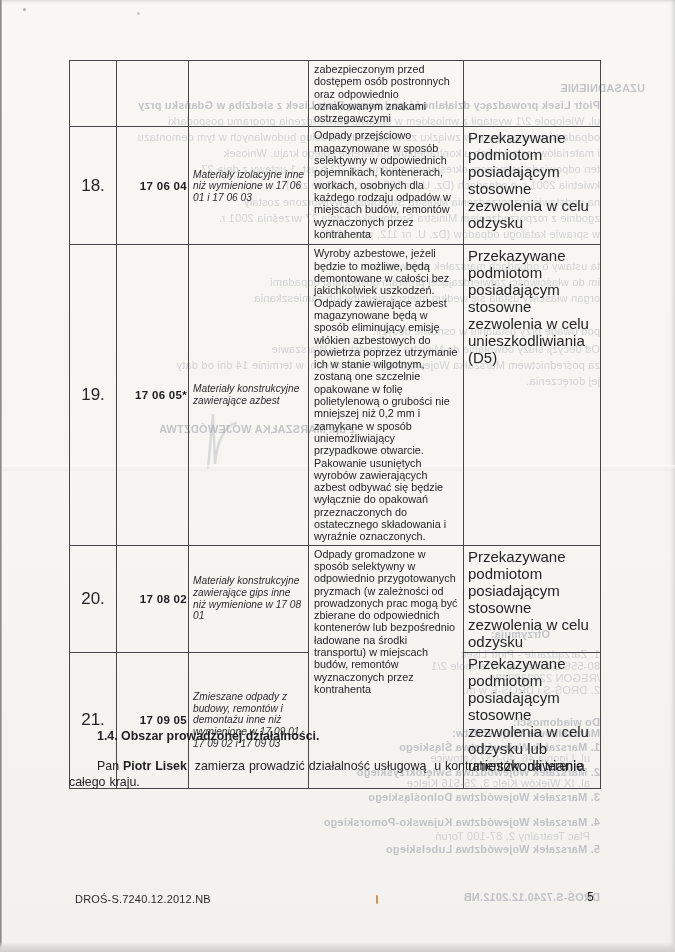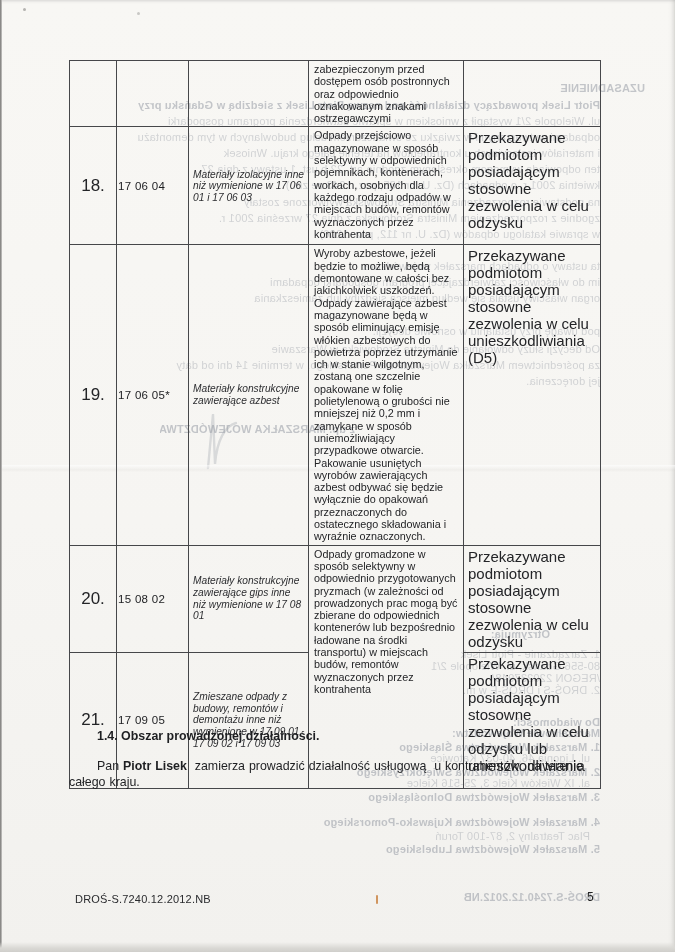--- a/index.html
+++ b/index.html
@@ -24,21 +24,21 @@
   .sig{position:absolute;left:196px;top:406px;z-index:1;opacity:.32;filter:blur(.4px);}
   .crease{position:absolute;left:0;top:465px;width:100%;height:7px;z-index:2;opacity:.65;
     background:linear-gradient(180deg,rgba(255,255,255,.95),rgba(205,203,199,.25) 70%,rgba(255,255,255,0));}
 
   
   .waste-table{position:absolute;left:69px;top:60px;width:531px;z-index:3;
     border-collapse:collapse;table-layout:fixed;background:transparent;}
   .waste-table td{border:1px solid #46474a;overflow:hidden;}
   tr.rc{height:64px;} tr.r18{height:118px;} tr.r19{height:266px;} tr.r20{height:48px;} tr.r21{height:136px;}
   .c-no{font-size:17px;text-align:center;vertical-align:middle;color:#232427;}
-  .c-code{font-size:11.5px;font-weight:normal;text-align:left;vertical-align:middle;
+  .c-code{font-size:11.5px;font-weight:bold;text-align:right;vertical-align:middle;
     letter-spacing:.3px;color:#1c1d20;}
   .c-name{font-size:10.2px;font-style:italic;vertical-align:middle;padding:2px 4px;
     line-height:11.6px;color:#2c2d30;}
   .c-desc{font-size:10.8px;vertical-align:top;padding:2px 4px 2px 5px;line-height:12.3px;color:#232427;}
   .c-hand{font-size:15px;vertical-align:top;padding:2px 4px;line-height:17px;color:#232427;margin-left:30px;}
 
   
   .below{position:absolute;left:69px;top:713px;width:545px;z-index:3;
     font-size:12.4px;color:#1e1f22;line-height:16.5px;}
   .footnote{font-size:12px;margin:2px 0 0 1px;}
@@ -132,21 +132,21 @@
       </tr>
       <tr class="r19">
         <td class="c-no">19.</td>
         <td class="c-code">17 06 05*</td>
         <td class="c-name">Materiały konstrukcyjne zawierające azbest</td>
         <td class="c-desc">Wyroby azbestowe, jeżeli będzie to możliwe, będą demontowane w całości bez jakichkolwiek uszkodzeń. Odpady zawierające azbest magazynowane będą w sposób eliminujący emisję włókien azbestowych do powietrza poprzez utrzymanie ich w stanie wilgotnym, zostaną one szczelnie opakowane w folię polietylenową o grubości nie mniejszej niż 0,2 mm i zamykane w sposób uniemożliwiający przypadkowe otwarcie. Pakowanie usuniętych wyrobów zawierających azbest odbywać się będzie wyłącznie do opakowań przeznaczonych do ostatecznego składowania i wyraźnie oznaczonych.</td>
         <td class="c-hand">Przekazywane podmiotom posiadającym stosowne zezwolenia w celu unieszkodliwiania (D5)</td>
       </tr>
       <tr class="r20">
         <td class="c-no">20.</td>
-        <td class="c-code">15 08 02</td>
+        <td class="c-code">17 08 02</td>
         <td class="c-name">Materiały konstrukcyjne zawierające gips inne niż wymienione w 17 08 01</td>
         <td class="c-desc" rowspan="2">Odpady gromadzone w sposób selektywny w odpowiednio przygotowanych pryzmach (w zależności od prowadzonych prac mogą być zbierane do odpowiednich kontenerów lub bezpośrednio ładowane na środki transportu) w miejscach budów, remontów wyznaczonych przez kontrahenta</td>
         <td class="c-hand">Przekazywane podmiotom posiadającym stosowne zezwolenia w celu odzysku</td>
       </tr>
       <tr class="r21">
         <td class="c-no">21.</td>
         <td class="c-code">17 09 05</td>
         <td class="c-name">Zmieszane odpady z budowy, remontów i demontażu inne niż wymienione w 17 09 01, 17 09 02 i 17 09 03</td>
         <td class="c-hand">Przekazywane podmiotom posiadającym stosowne zezwolenia w celu odzysku lub unieszkodliwiania</td>
       </tr>

